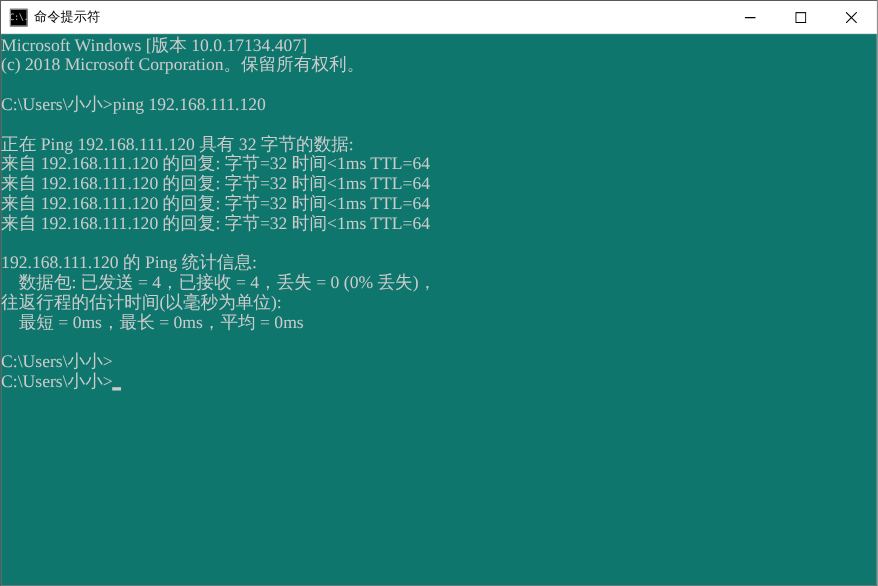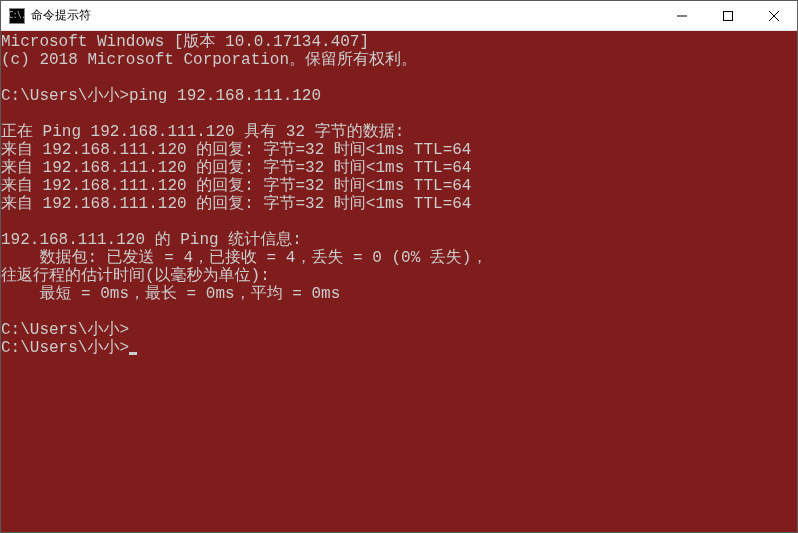--- a/index.html
+++ b/index.html
@@ -64,23 +64,23 @@
       font-family: "Segoe UI", sans-serif;
       cursor: default;
     }
     .titlebar-btn svg {
       stroke: #000;
       stroke-width: 1;
       fill: none;
     }
     .console {
       flex: 1;
-      background: #7f1d1d;
+      background: #0f766e;
       color: #cccccc;
-      font-family: Liberation Mono, monospace;
+      font-family: Liberation Serif, serif;
       font-size: 16px;
       line-height: 18px;
       padding: 2px 0 0 0;
       white-space: pre;
       overflow: hidden;
       letter-spacing: 0;
     }
     .console-line {
       min-height: 18px;
     }

